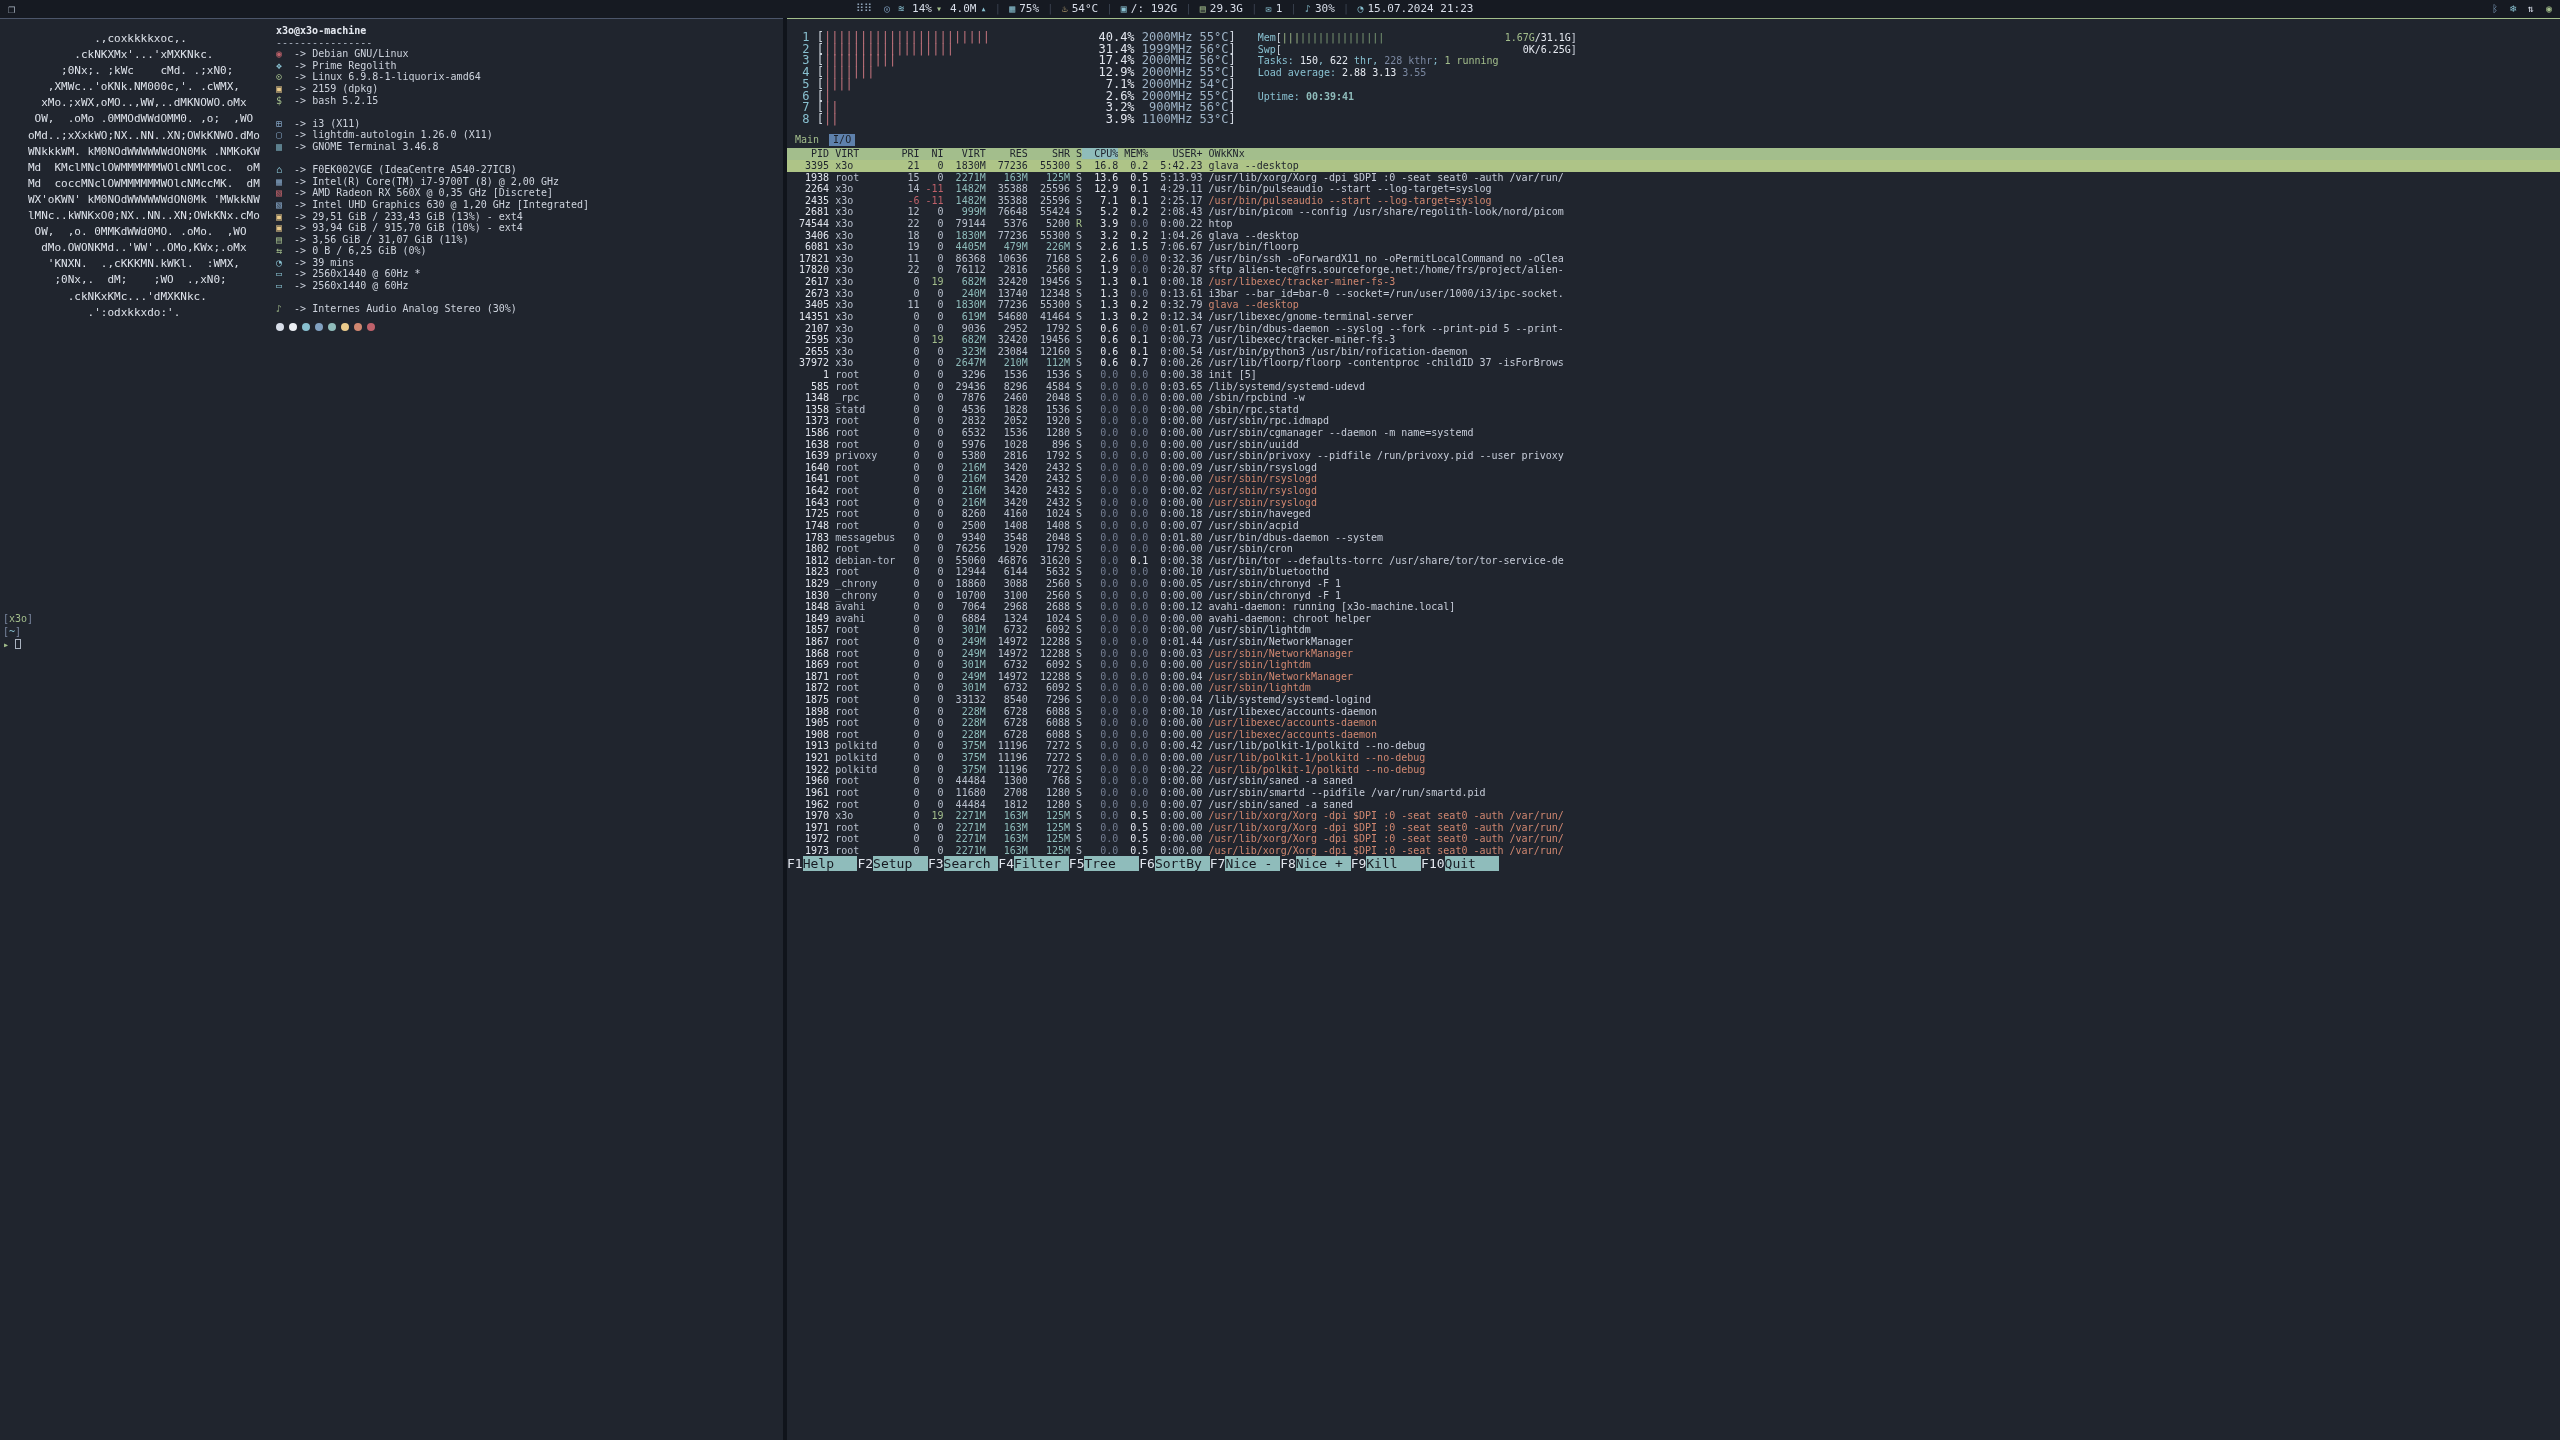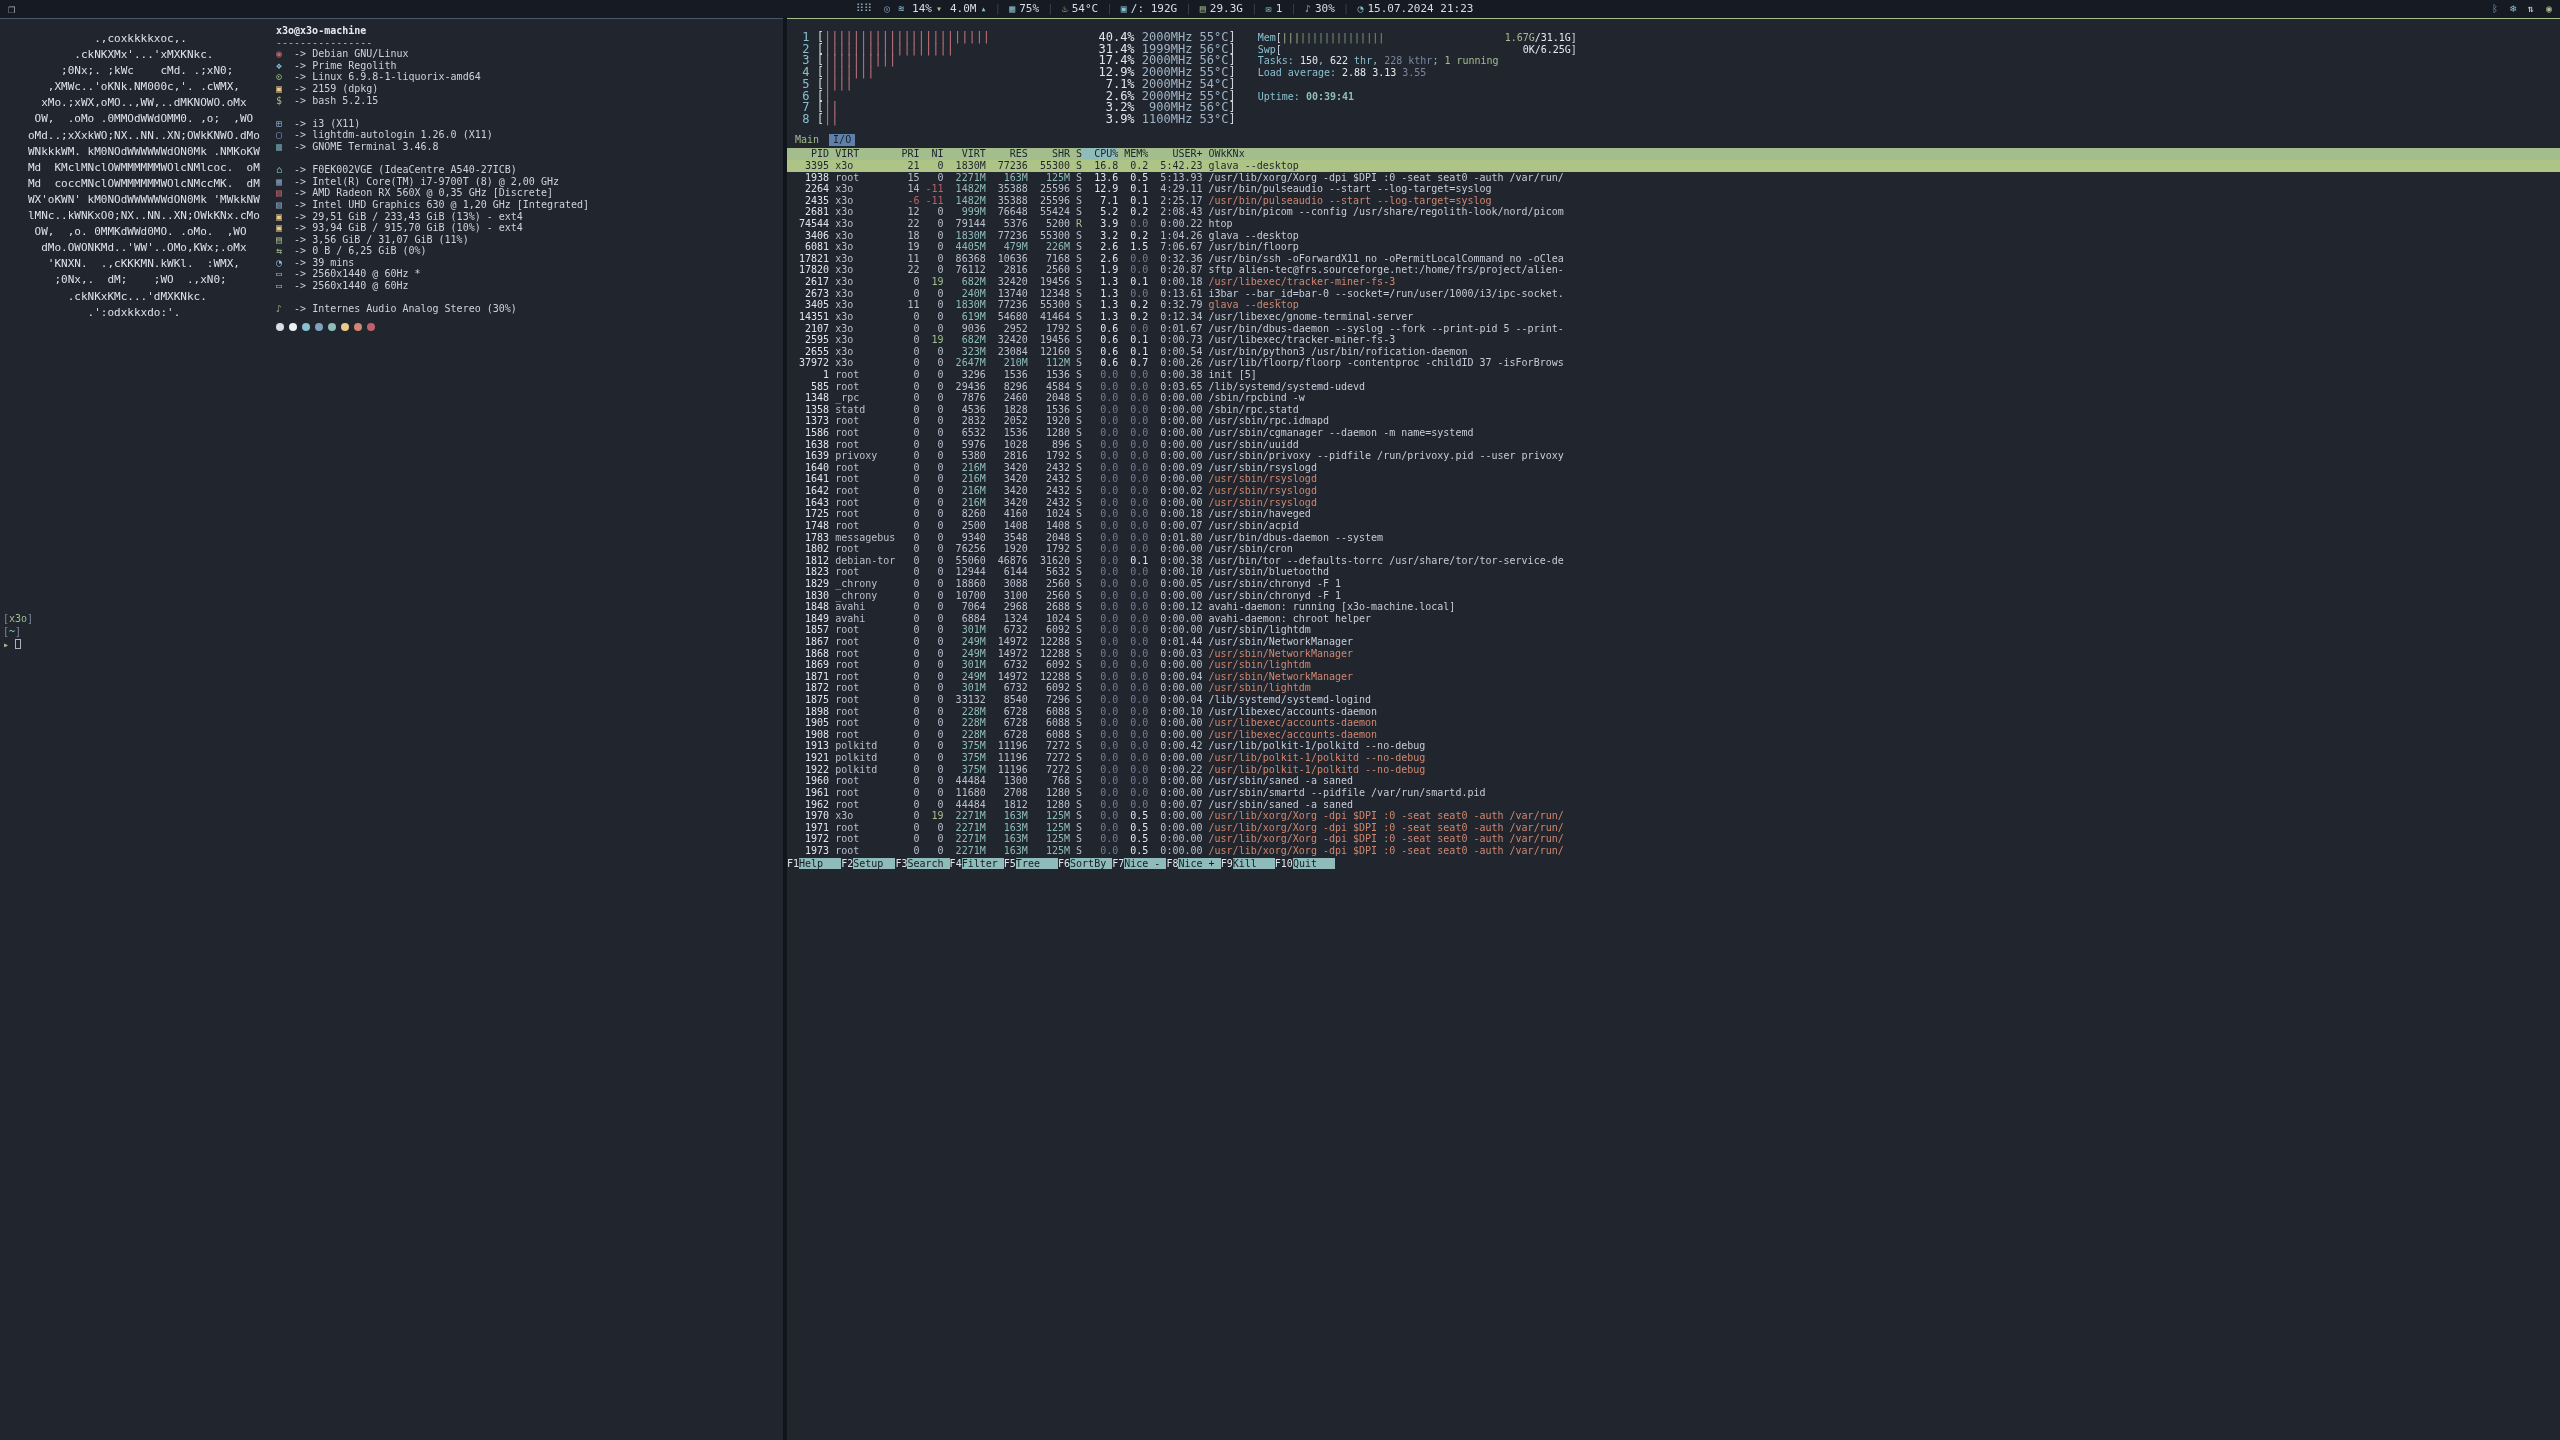--- a/index.html
+++ b/index.html
@@ -43,21 +43,21 @@
   .tab{background:#5e81ac;color:#1b1f27;padding:0 4px}
   #phead{margin-top:2px;background:#a3be8c;color:#20252e;white-space:pre;font-size:10px;line-height:12px;height:12px}
   #phead .sortcol{background:#8fbcbb}
   #plist{height:697px;overflow:hidden}
   .prow{white-space:pre;height:11.62px;line-height:11.62px;font-size:10px}
   .c-bright{color:#e2e6ee}.c-norm{color:#b8c0cd}.c-dim{color:#747e92}
   .c-green{color:#a3be8c}.c-red{color:#bf616a}.c-mem{color:#8fbcbb}
   .c-thr{color:#d08770}.c-cmd{color:#c6ccd8}
   .prow.sel{background:#aec487}
   .prow.sel span{color:#1f242d !important}
-  #fkeys{white-space:pre;font-size:10px;line-height:13px;height:13px;color:#e2e6ee}
+  #fkeys{white-space:pre;font-size:13px;line-height:13px;height:13px;color:#e2e6ee}
   .fklbl{background:#8fbcbb;color:#171b22}
 </style>
 </head>
 <body>
 
 <div class="topbar">
   <span class="ws"><span>❐</span></span>
   <span class="wtitle">Terminal</span>
   <span class="apps">⠿⠿</span>
   <div class="status" id="status">

